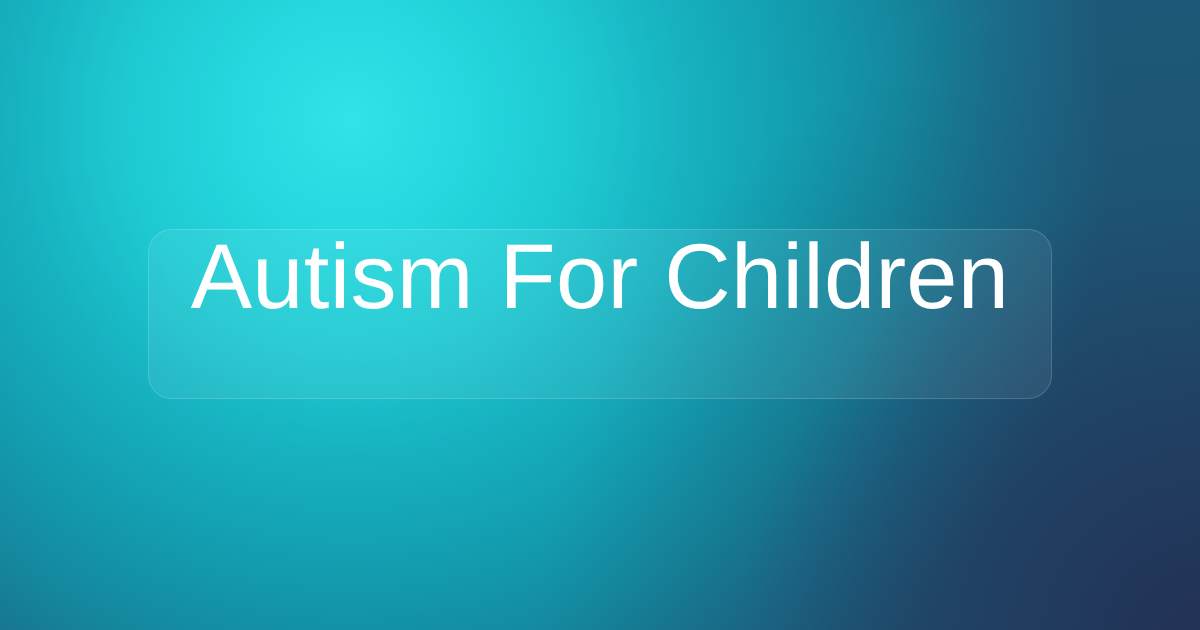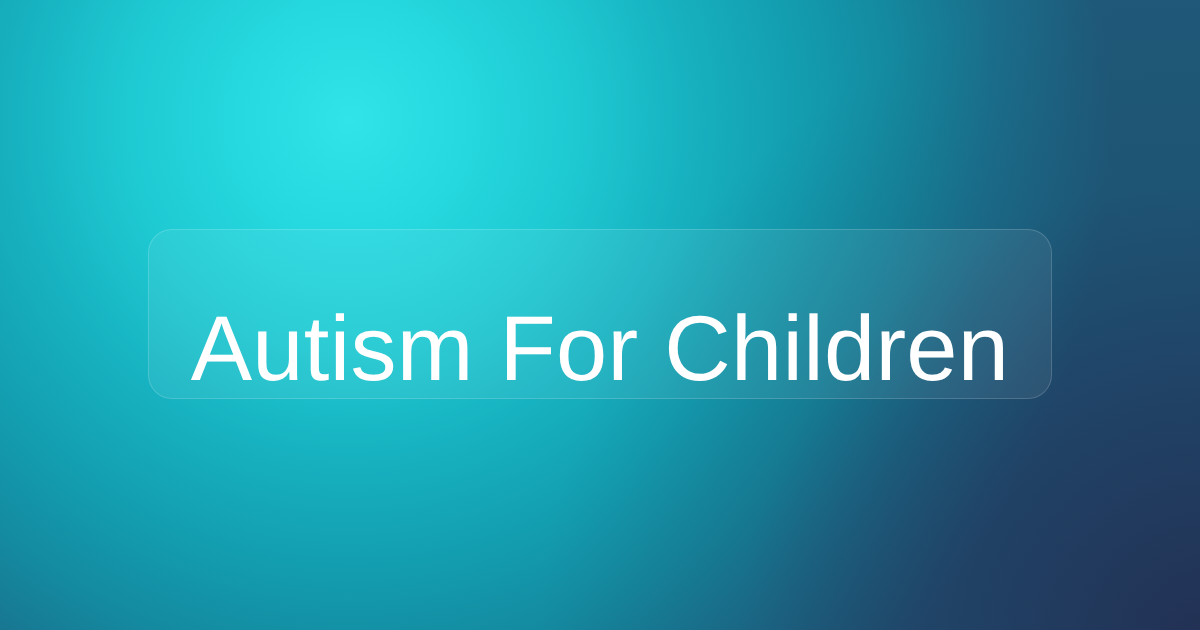--- a/index.html
+++ b/index.html
@@ -62,21 +62,21 @@
     position: absolute;
     left: 148px;
     top: 229px;
     width: 904px;
     height: 170px;
     box-sizing: border-box;
     border-radius: 24px;
     background: rgba(255, 255, 255, 0.065);
     border: 1px solid rgba(255, 255, 255, 0.16);
     display: flex;
-    align-items: flex-end;
+    align-items: flex-start;
     justify-content: center;
     z-index: 2;
   }
 
   .title-text {
     margin: 0;
     padding: 0 28px;
     font-family: "Liberation Sans", sans-serif;
     font-weight: 300;
     font-size: 92px;

